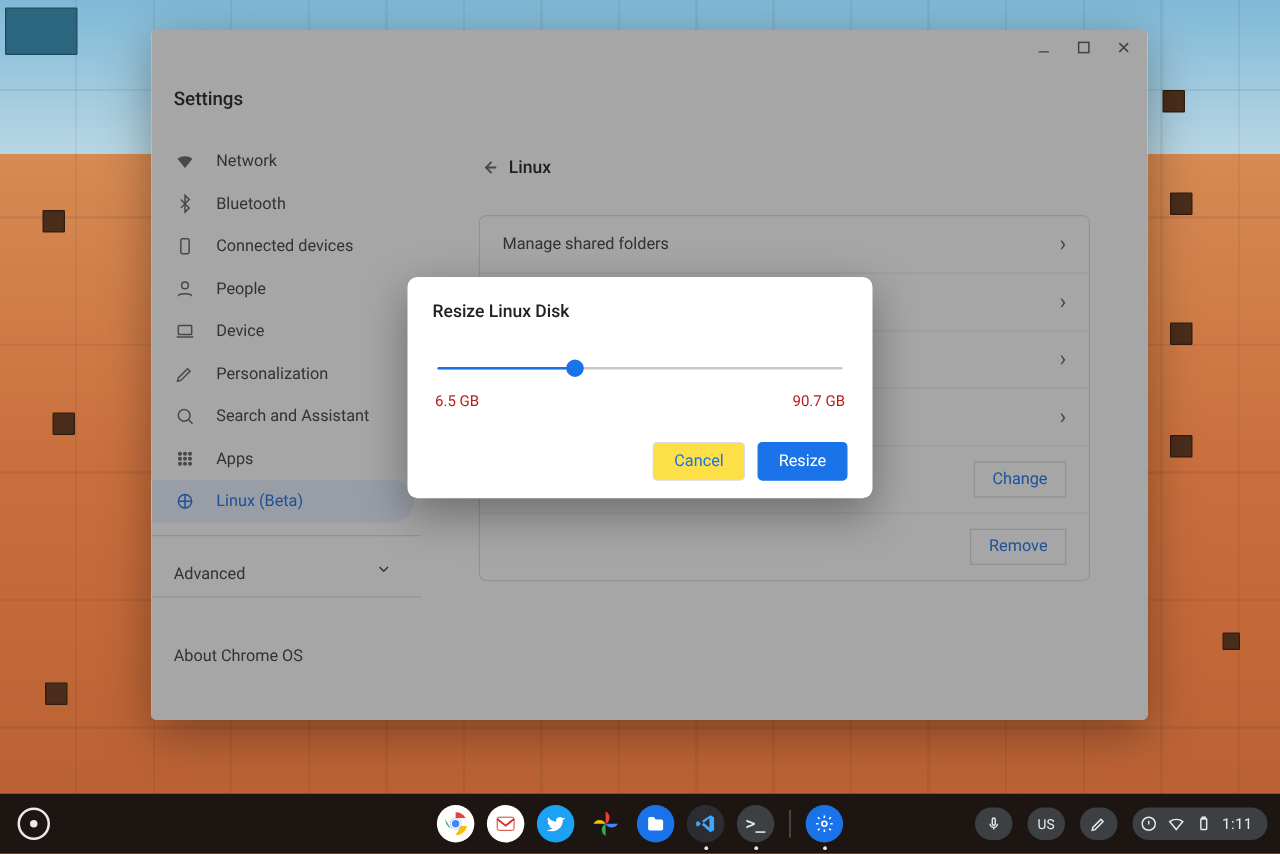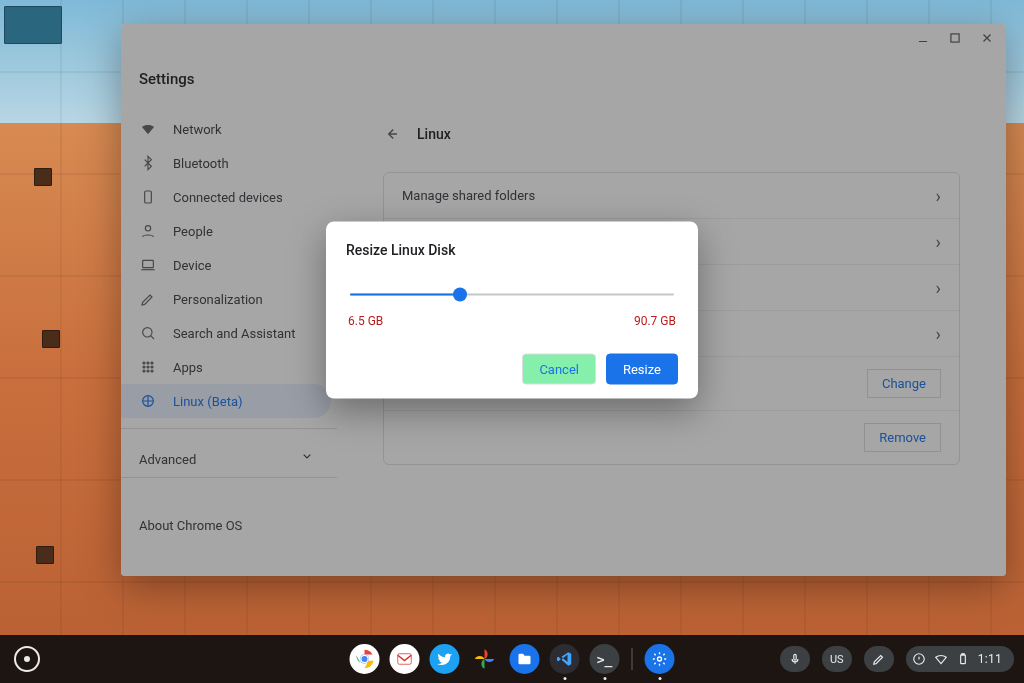--- a/index.html
+++ b/index.html
@@ -26,21 +26,21 @@
   .w3{left:36px; top:546px; width:18px; height:18px;}
   .w4{right:76px; top:72px; width:18px; height:18px;}
   .w5{right:70px; top:154px; width:18px; height:18px;}
   .w6{right:70px; top:258px; width:18px; height:18px;}
   .w7{right:70px; top:348px; width:18px; height:18px;}
   .w8{right:32px; top:506px; width:14px; height:14px;}
   .w9{left:4px; top:6px; width:58px; height:38px; background:#2a667d; border-color:#1d4a5c;}
 
   
   .window {
-    position: absolute; left: 121px; top: 24px; width: 885px; height: 552px;
+    position: absolute; left: 121px; top: 24px; width: 797px; height: 552px;
     background: #fff; border-radius: 4px; box-shadow: 0 10px 40px rgba(0,0,0,.35);
     overflow: hidden;
   }
   .titlebar {
     height: 28px; display:flex; justify-content:flex-end; align-items:center; gap:14px; padding: 0 10px;
   }
   .titlebar .tb-btn { width:18px; height:18px; display:flex; align-items:center; justify-content:center; color:#555; cursor:pointer; }
   .tb-btn svg { width:14px; height:14px; stroke:#555; fill:none; stroke-width:2; }
 
   .header {
@@ -62,21 +62,21 @@
     margin-right:6px;
   }
   .nav-item .ico { width:18px; display:flex; justify-content:center; color:#5f6368;}
   .nav-item.selected { background:#e8f0fe; color:#1a73e8; }
   .nav-item.selected .ico{ color:#1a73e8;}
   .nav-divider { height:1px; background:#e0e0e0; margin:10px 0 4px 0;}
   .nav-adv { justify-content:space-between; padding-right:16px;align-items:flex-end;}
   .nav-about { margin-top:30px;}
 
   .main { flex:1; padding: 0 46px; }
-  .crumb { display:flex; align-items:center; gap:12px; height:40px; margin:8px 0 18px -6px;}
+  .crumb { display:flex; align-items:center; gap:2px; height:40px; margin:8px 0 18px -6px;}
   .crumb .back{ width:28px;height:28px; display:flex;align-items:center;justify-content:center; color:#5f6368; cursor:pointer; border-radius:50%;}
   .crumb .back svg{width:18px;height:18px;stroke:#5f6368;fill:none;stroke-width:2;}
   .crumb-title{ font-size:14px; font-weight:500; color:#202124;}
 
   .card { border:1px solid #e0e0e0; border-radius:6px; }
   .row {
     display:flex; align-items:center; justify-content:space-between;
     padding: 12px 18px; font-size:13px; color:#3c4043; border-bottom:1px solid #eee; cursor:pointer;
   }
   .row:last-child{border-bottom:none;}
@@ -99,21 +99,21 @@
     padding: 20px 20px 14px 20px;
   }
   .dialog h2{ font-size:14px; font-weight:500; color:#202124; margin-bottom:26px;}
   .slider-wrap{ position:relative; height:22px; margin:0 4px;}
   .track{ position:absolute; left:0; right:0; top:10px; height:2px; background:#c7c7c7; border-radius:2px;}
   .track-fill{ position:absolute; left:0; top:10px; height:2px; background:#1a73e8; border-radius:2px;}
   .thumb{ position:absolute; top:4px; width:14px; height:14px; background:#1a73e8; border-radius:50%; transform:translateX(-50%); cursor:pointer;}
   .range-labels{ display:flex; justify-content:space-between; font-size:12px; color:#b91c1c; margin:8px 2px 0;}
   .dialog-actions{ display:flex; justify-content:flex-end; gap:10px; margin-top:26px;}
   .btn { font-size:13px; padding:7px 16px; border-radius:4px; cursor:pointer; }
-  .btn-secondary{ background:#86efac; border:1px solid #dadce0; color:#1a73e8;}
+  .btn-secondary{ background:#fde047; border:1px solid #dadce0; color:#1a73e8;}
   .btn-primary{ background:#1a73e8; border:1px solid #1a73e8; color:#fff;}
 
   
   .shelf {
     position:absolute; left:0; right:0; bottom:0; height:48px;
     background: rgba(15,15,15,.92); display:flex; align-items:center; padding:0 10px;
     color:#e8eaed; font-size:12px;
   }
   .shelf .launcher{ width:26px;height:26px; border:2px solid #e8eaed; border-radius:50%; display:flex;align-items:center;justify-content:center; margin-left:4px; cursor:pointer;}
   .shelf .launcher::after{content:""; width:6px;height:6px;background:#e8eaed;border-radius:50%;}

